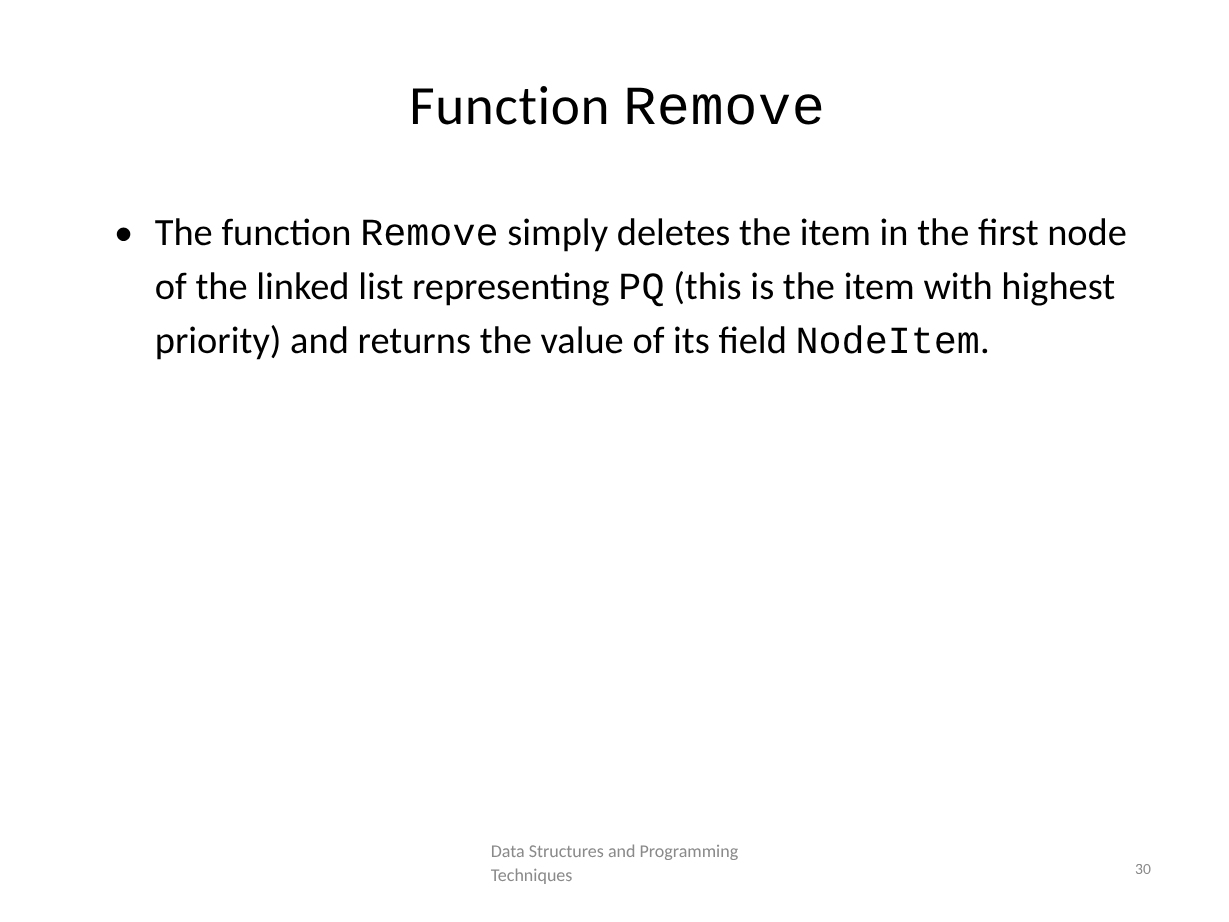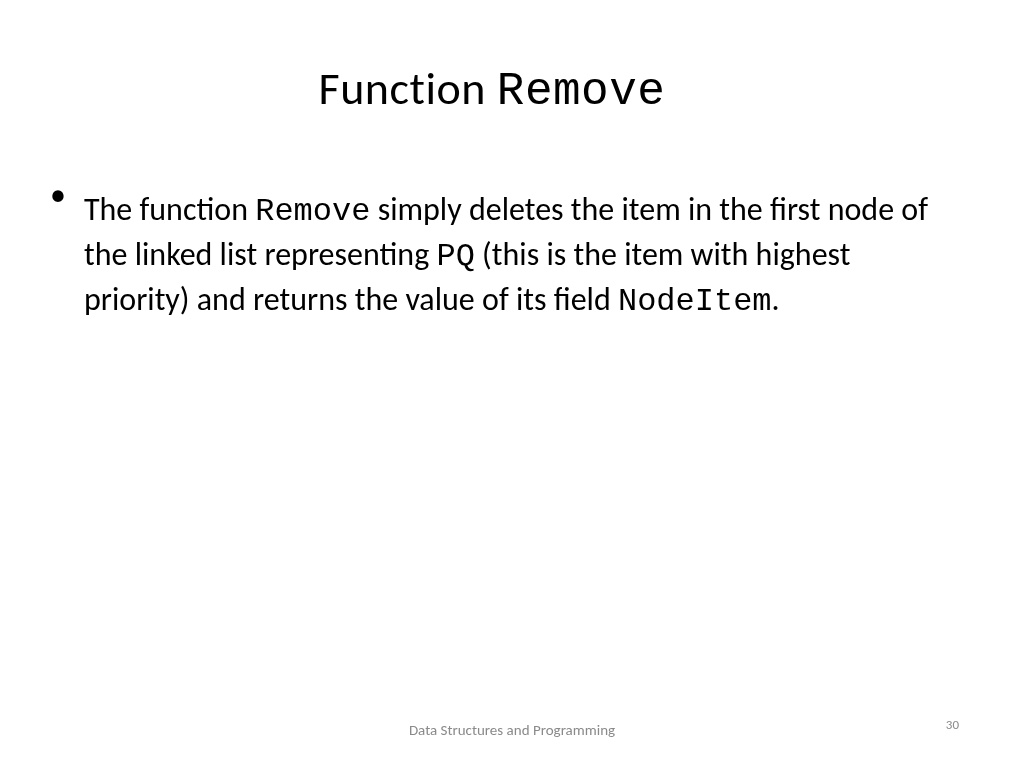--- a/index.html
+++ b/index.html
@@ -12,21 +12,21 @@
       height: 768px;
       background: #ffffff;
       font-family: Calibri, "Segoe UI", Arial, sans-serif;
       color: #000000;
       position: relative;
       overflow: hidden;
     }
     .slide {
       width: 100%;
       height: 100%;
-      padding: 60px 70px 0 30px;
+      padding: 60px 70px 0 75px;
       position: relative;
     }
     .title {
       text-align: center;
       font-size: 46px;
       font-weight: 400;
       color: #000000;
       margin-bottom: 55px;
       letter-spacing: 0.5px;
     }
@@ -42,21 +42,20 @@
       font-size: 32px;
       line-height: 1.35;
       color: #000000;
     }
     .bullet-marker {
       margin-right: 18px;
       flex-shrink: 0;
     }
     .bullet-text {
       flex: 1;
-      margin-top: 15px;
     }
     .mono {
       font-family: "Courier New", Courier, monospace;
     }
     .footer {
       position: absolute;
       bottom: 28px;
       left: 0;
       width: 100%;
       display: flex;
@@ -90,18 +89,19 @@
       <span class="bullet-marker">•</span>
       <span class="bullet-text">
         <span>The function </span><span class="mono">Remove</span><span> simply deletes the item in the first node of the linked list representing </span><span class="mono">PQ</span><span> (this is the item with highest priority) and returns the value of its field </span><span class="mono">NodeItem</span><span>.</span>
       </span>
     </div>
   </div>
 
   <div class="footer">
     <div class="footer-title">
       <div>Data Structures and Programming</div>
+      <div>Techniques</div>
     </div>
   </div>
 
   <div class="page-number">30</div>
 
 </div>
 
 </body></html>

